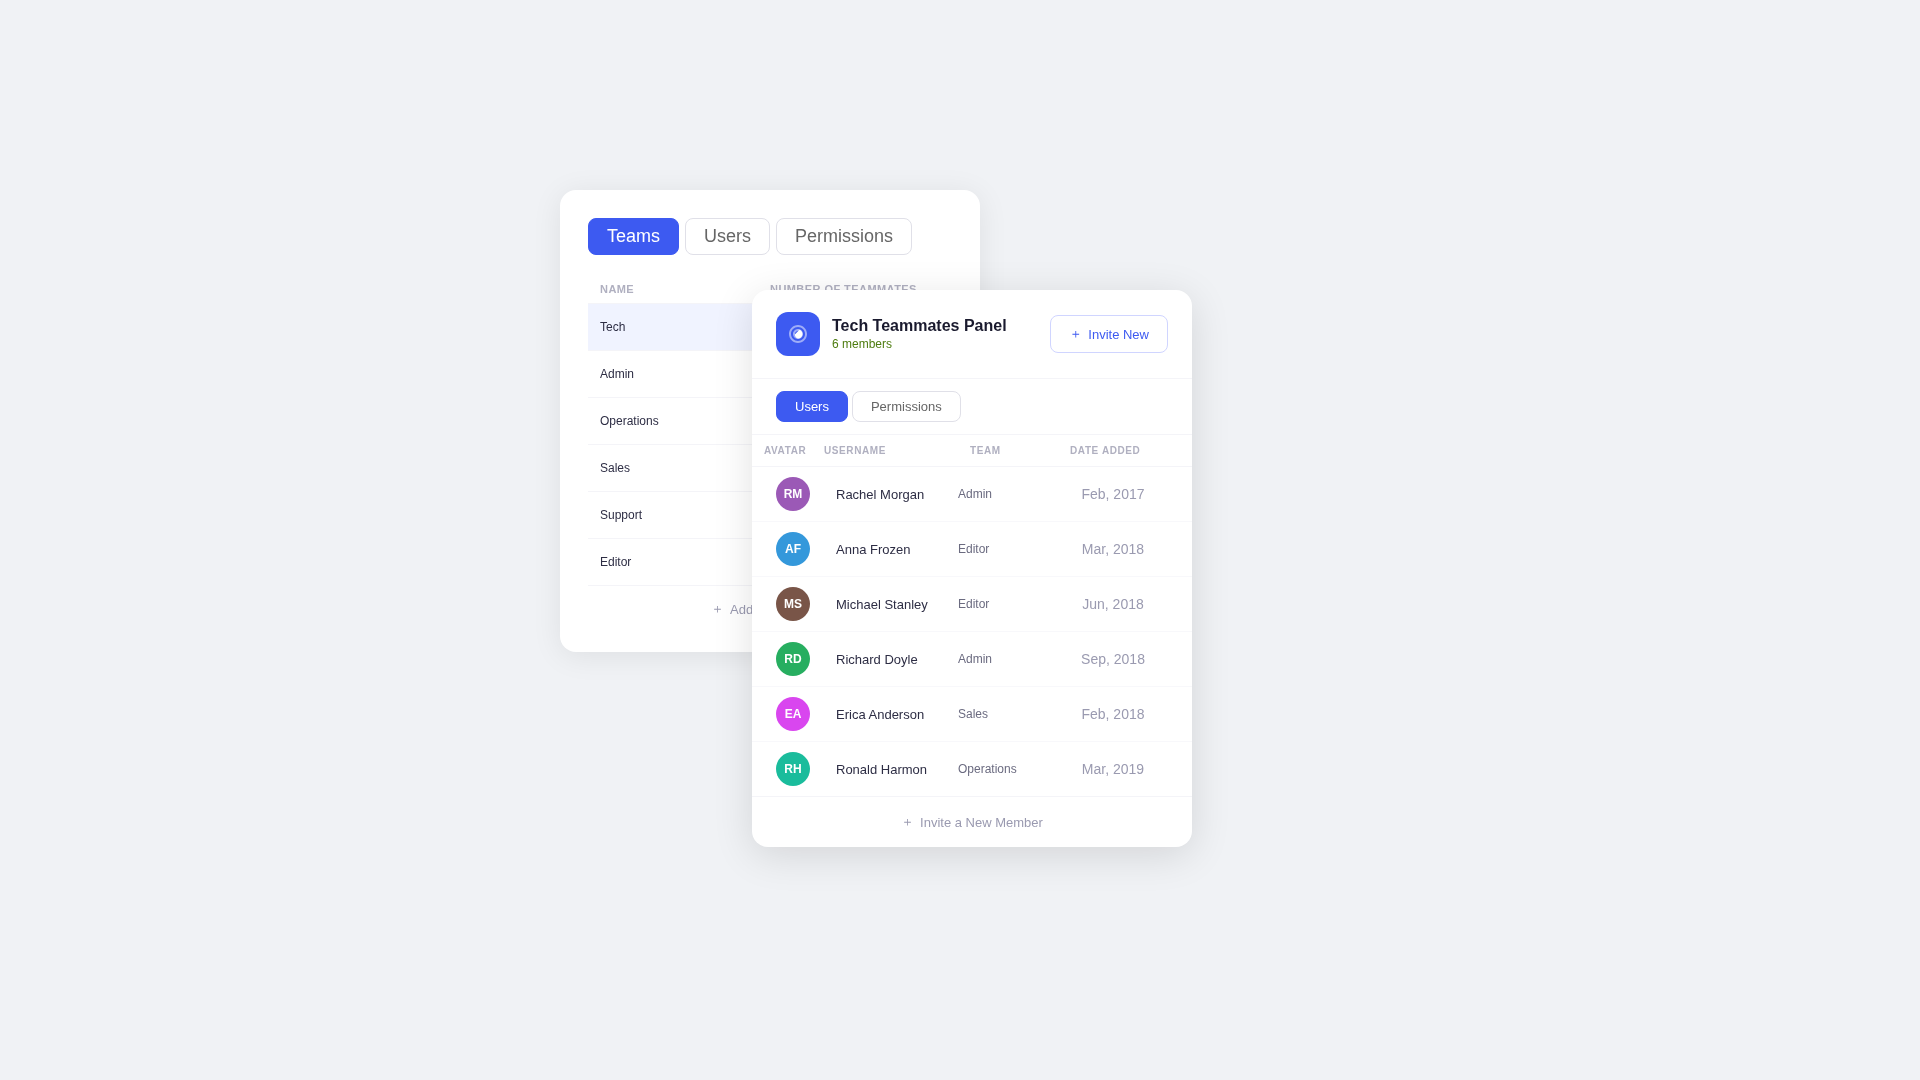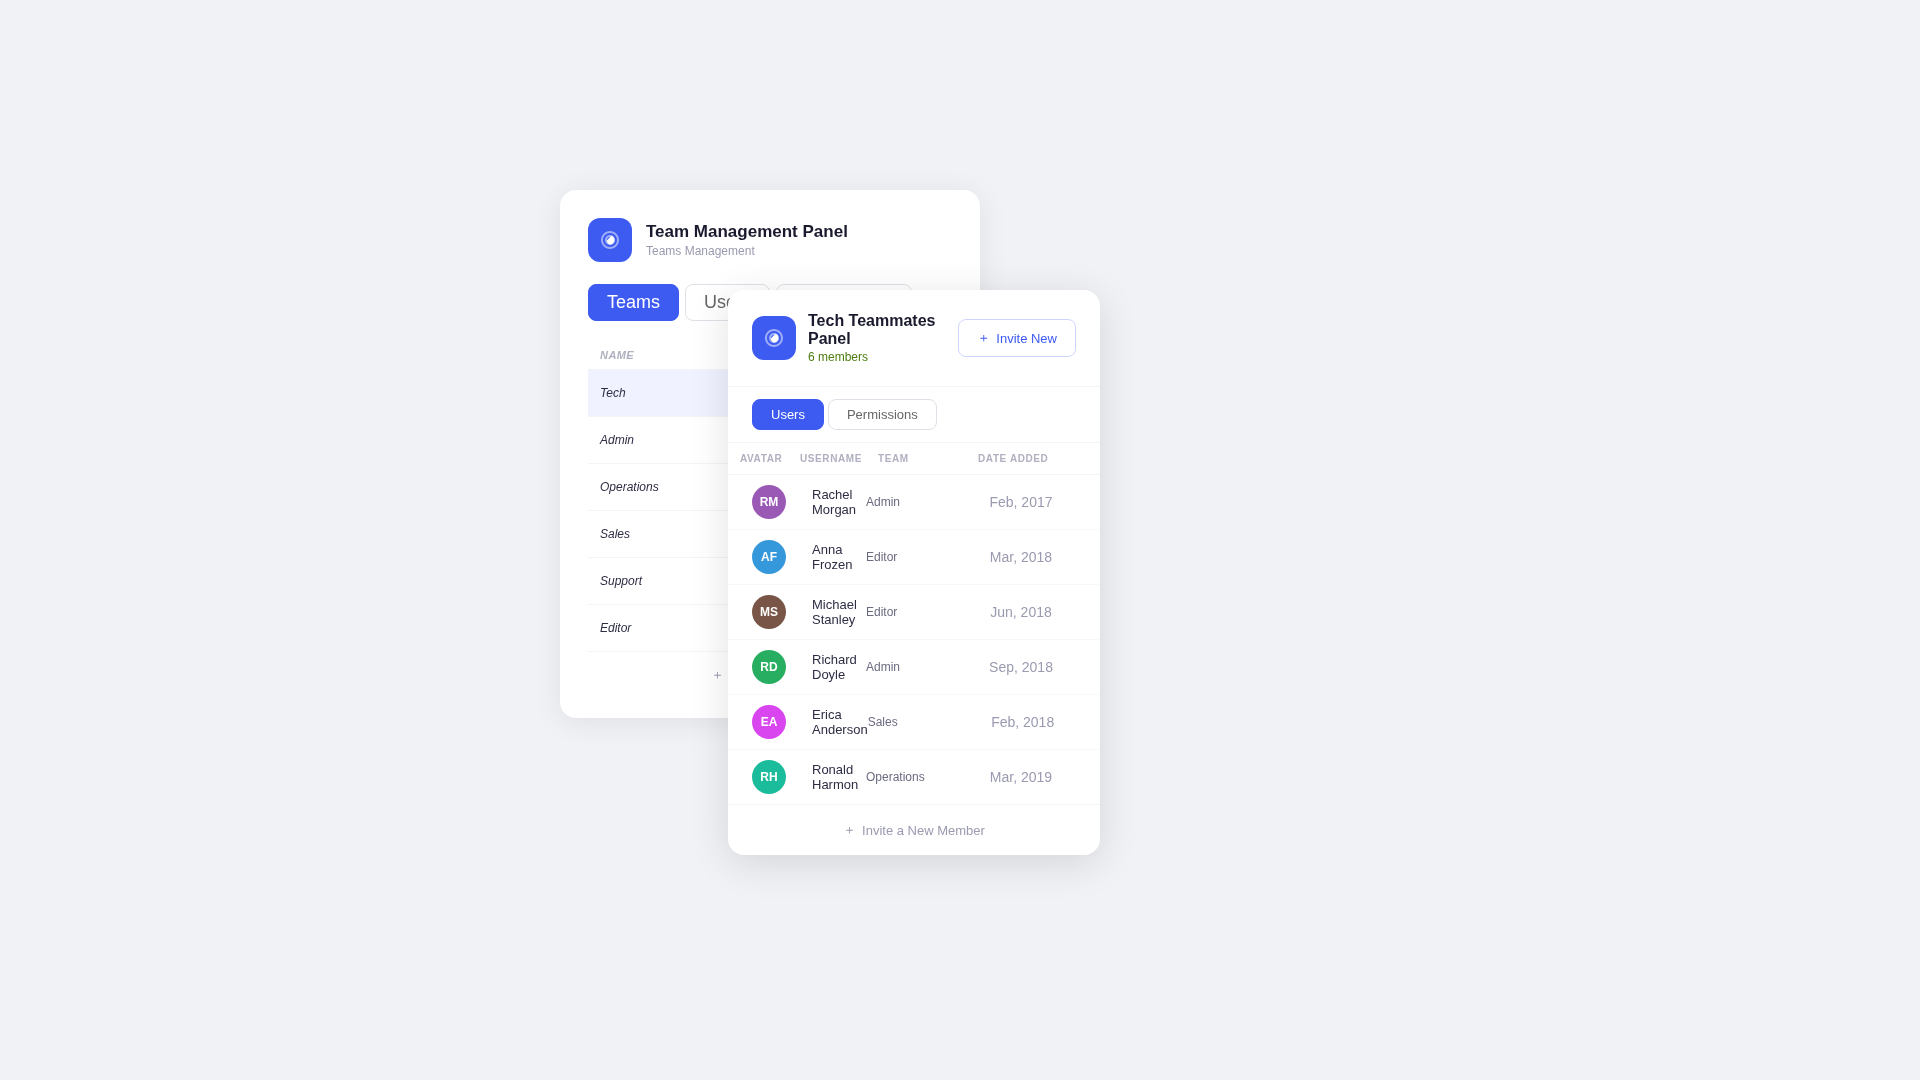--- a/index.html
+++ b/index.html
@@ -98,21 +98,21 @@
     .teams-table-header {
       display: flex;
       padding: 8px 12px;
       font-size: 11px;
       font-weight: 600;
       color: #b0b0c0;
       text-transform: uppercase;
       letter-spacing: 0.04em;
     }
 
-    .col-name { flex: 1; font-style: italic; }
+    .col-name { flex: 1; }
     .col-teammates { flex: 1; text-align: left; }
 
     .team-row {
       display: flex;
       align-items: center;
       padding: 10px 12px;
       border-top: 1px solid #f4f4f8;
       cursor: pointer;
     }
 
@@ -168,23 +168,23 @@
       border-top: 1px solid #f4f4f8;
       color: #9a9ab0;
       font-size: 13px;
       cursor: pointer;
       gap: 6px;
     }
 
     
     .tech-teammates-panel {
       position: absolute;
-      left: 168px;
+      left: 192px;
       top: 100px;
-      width: 372px;
+      width: 440px;
       background: #fff;
       border-radius: 16px;
       box-shadow: 0 8px 40px rgba(0,0,0,0.12);
       padding: 0;
       z-index: 2;
       overflow: hidden;
     }
 
     .tech-panel-header {
       display: flex;
@@ -329,32 +329,20 @@
     .av-pink { background: #e91e8c; }
     .av-indigo { background: #3d5af1; }
     .av-brown { background: #795548; }
   </style>
 </head>
 <body>
 
 <div class="scene">
 
   <div class="team-management-panel">
-    <div class="panel-header">
-      <div class="panel-logo">
-        <svg viewBox="0 0 26 26" fill="none">
-          <path d="M13 4C8.03 4 4 8.03 4 13s4.03 9 9 9 9-4.03 9-9-4.03-9-9-9zm0 2c3.87 0 7 3.13 7 7s-3.13 7-7 7-7-3.13-7-7 3.13-7 7-7zm0 2c-2.76 0-5 2.24-5 5s2.24 5 5 5 5-2.24 5-5-2.24-5-5-5zm0 2c1.65 0 3 1.35 3 3s-1.35 3-3 3-3-1.35-3-3 1.35-3 3-3z" fill="white" opacity="0.5"></path>
-          <path d="M13 8.5c.5 0 1 .1 1.5.3L9.8 13.5A4.5 4.5 0 0013 17.5c2.49 0 4.5-2.01 4.5-4.5S15.49 8.5 13 8.5z" fill="white"></path>
-        </svg>
-      </div>
-      <div>
-        <div class="panel-title">Team Management Panel</div>
-        <div class="panel-subtitle">Teams Management</div>
-      </div>
-    </div>
 
     <div class="tabs-row">
       <button class="tab-btn active">Teams</button>
       <button class="tab-btn">Users</button>
       <button class="tab-btn">Permissions</button>
     </div>
 
     <div class="teams-table">
       <div class="teams-table-header">
         <span class="col-name">NAME</span>

